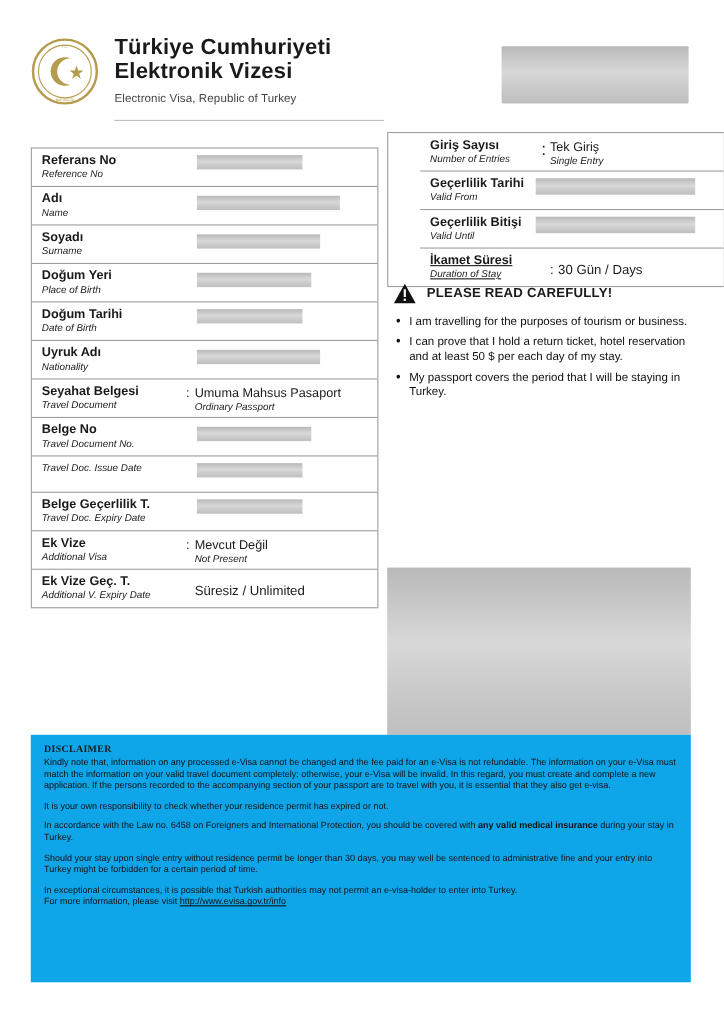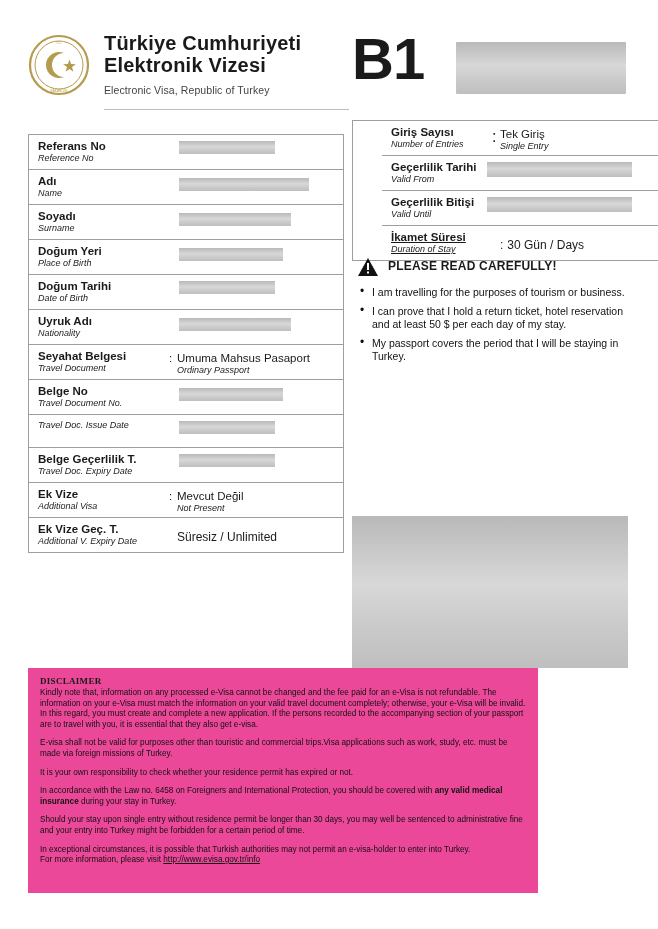--- a/index.html
+++ b/index.html
@@ -60,21 +60,21 @@
   .warn-icon{position:absolute;left:6px;top:0px;width:20px;height:18px;}
   .warn-title{position:absolute;left:36px;top:1px;font-size:12px;font-weight:bold;letter-spacing:.2px;}
   .warn-list{margin:6px 0 0 0;padding:0;list-style:none;font-size:10.5px;line-height:13.5px;color:#111;}
   .warn-list li{position:relative;padding-left:20px;margin-bottom:5px;}
   .warn-list li:before{content:"\2022";position:absolute;left:8px;top:-1px;font-size:12px;}
 
   
   .photo-redact{position:absolute;left:352px;top:516px;width:276px;height:152px;}
 
   
-  .disclaimer{position:absolute;left:28px;top:668px;width:510px;height:225px;background:#ec4899;box-sizing:border-box;padding:8px 12px 8px 12px;}
+  .disclaimer{position:absolute;left:28px;top:668px;width:600px;height:225px;background:#0ea5e9;box-sizing:border-box;padding:8px 12px 8px 12px;}
   .disc-title{font-family:"Liberation Serif", serif;font-size:9px;font-weight:bold;letter-spacing:.3px;margin-bottom:2px;}
   .disc-p{font-size:8.2px;line-height:10.6px;color:#111;margin:0 0 8px 0;}
   .disc-p b{font-weight:bold;}
   .disc-link{color:#111;text-decoration:underline;}
 </style>
 </head>
 <body>
 
 <div class="page">
 
@@ -90,21 +90,20 @@
       </svg>
     </div>
     <div class="title-block">
       <div class="title-tr-1">Türkiye Cumhuriyeti</div>
       <div class="title-tr-2">Elektronik Vizesi</div>
       <div class="title-en">Electronic Visa, Republic of Turkey</div>
     </div>
     <div class="rule"></div>
   </div>
 
-  <div class="bigcode">B1</div>
   <div class="redact redact-head"></div>
 
   <div class="ltable">
 
     <div class="lrow">
       <div class="lbl-tr">Referans No</div>
       <div class="lbl-en">Reference No</div>
       <div class="redact rd1"></div>
     </div>
 
@@ -233,20 +232,19 @@
       <li>I can prove that I hold a return ticket, hotel reservation and at least 50 $ per each day of my stay.</li>
       <li>My passport covers the period that I will be staying in Turkey.</li>
     </ul>
   </div>
 
   <div class="redact photo-redact"></div>
 
   <div class="disclaimer">
     <div class="disc-title">DISCLAIMER</div>
     <p class="disc-p">Kindly note that, information on any processed e-Visa cannot be changed and the fee paid for an e-Visa is not refundable. The information on your e-Visa must match the information on your valid travel document completely; otherwise, your e-Visa will be invalid. In this regard, you must create and complete a new application. If the persons recorded to the accompanying section of your passport are to travel with you, it is essential that they also get e-visa.</p>
-    <p class="disc-p">E-visa shall not be valid for purposes other than touristic and commercial trips.Visa applications such as work, study, etc. must be made via foreign missions of Turkey.</p>
     <p class="disc-p">It is your own responsibility to check whether your residence permit has expired or not.</p>
     <p class="disc-p"><span>In accordance with the Law no. 6458 on Foreigners and International Protection, you should be covered with </span><b>any valid medical insurance</b><span> during your stay in Turkey.</span></p>
     <p class="disc-p">Should your stay upon single entry without residence permit be longer than 30 days, you may well be sentenced to administrative fine and your entry into Turkey might be forbidden for a certain period of time.</p>
     <p class="disc-p"><span>In exceptional circumstances, it is possible that Turkish authorities may not permit an e-visa-holder to enter into Turkey.</span><br><span>For more information, please visit </span><a class="disc-link" href="#">http://www.evisa.gov.tr/info</a></p>
   </div>
 
 </div>
 
 </body></html>

